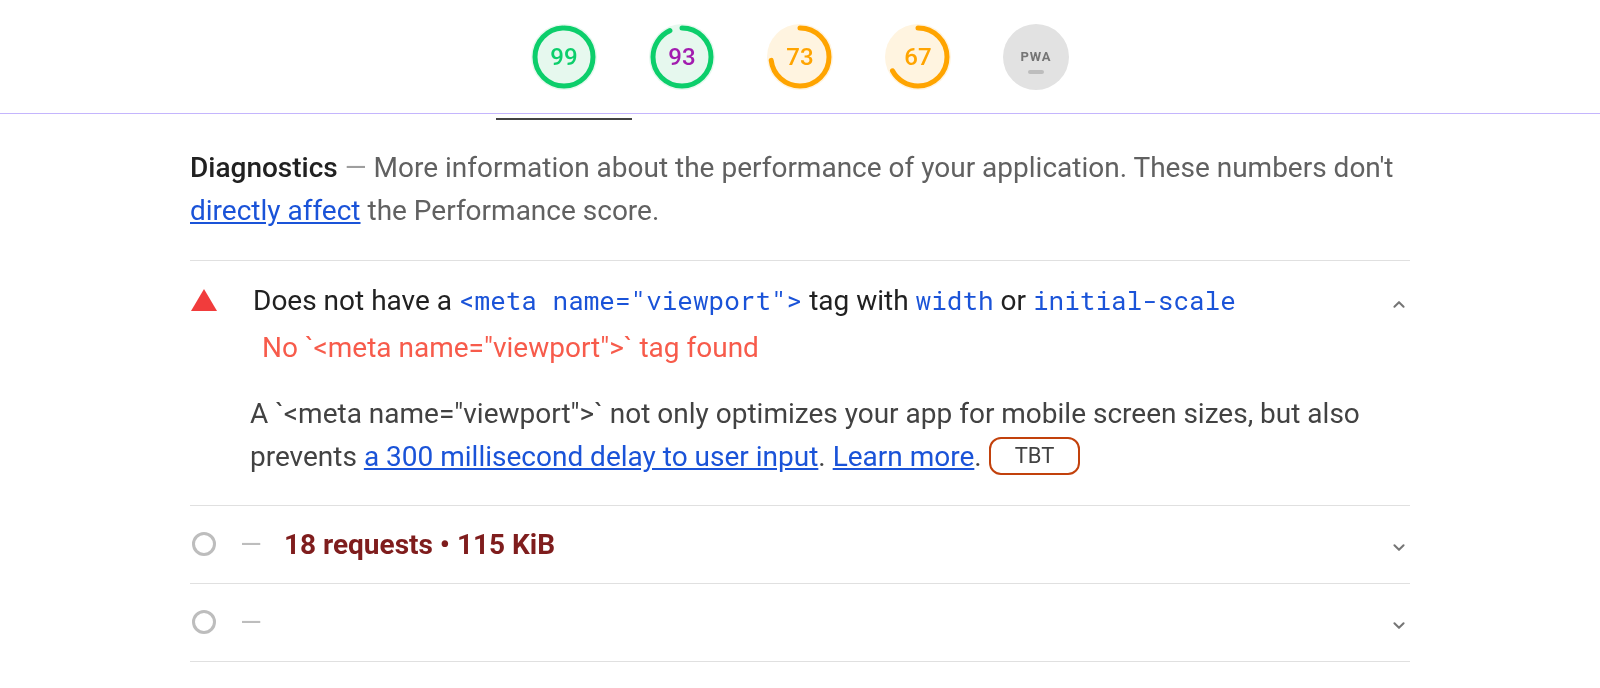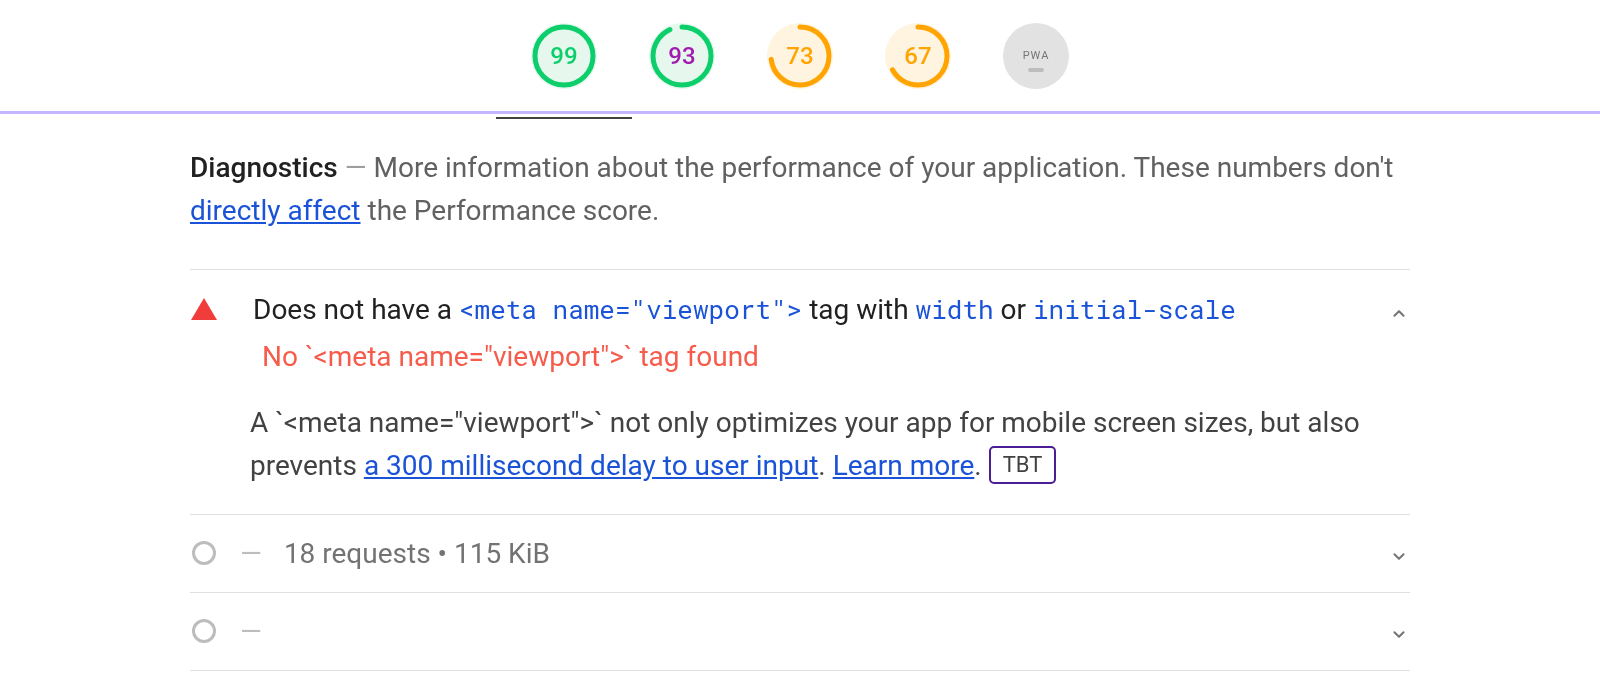--- a/index.html
+++ b/index.html
@@ -9,21 +9,21 @@
     background: #fff;
     font-family: Roboto, "Segoe UI", Arial, sans-serif;
     color: #212121;
     overflow: hidden;
   }
   .topbar {
     display: flex;
     justify-content: center;
     align-items: center;
     height: 114px;
-    border-bottom: 3px solid #c4b5fd;
+    border-bottom: 1px solid #c4b5fd;
     gap: 52px;
   }
   .gauge-wrap {
     display: flex;
     flex-direction: column;
     align-items: center;
     position: relative;
   }
   .gauge {
     width: 66px;
@@ -56,38 +56,38 @@
   }
   .pwa-circle {
     width: 66px; height: 66px;
     border-radius: 50%;
     background: #e2e2e2;
     display: flex; flex-direction: column;
     align-items: center; justify-content: center;
     gap: 6px;
   }
   .pwa-label {
-    font-size: 11px; font-weight: 400;
+    font-size: 13px; font-weight: 700;
     color: #757575; letter-spacing: 1px; margin-top: 9px;
   }
   .pwa-dash {
     width: 16px; height: 4px;
     background: #bdbdbd; border-radius: 2px;
   }
 
   .content {
     width: 1220px;
     margin: 0 auto;
     padding-top: 32px;
   }
   .diag-head {
     font-size: 28px;
     line-height: 1.55;
     color: #616161;
-    padding-bottom: 36px;
+    padding-bottom: 27px;
     border-bottom: 1px solid #e0e0e0;
   }
   .diag-head .title { color:#212121; font-weight:500; }
   .diag-head .dash { color:#9e9e9e; }
   .link { color:#1a53d8; text-decoration: underline; }
 
   .audit {
     border-bottom: 1px solid #e0e0e0;
     position: relative;
   }
@@ -119,43 +119,43 @@
     width: 24px; height: 24px;
     border: 3px solid #bdbdbd;
     border-radius: 50%;
   }
   code.mono {
     font-family: "Roboto Mono", Menlo, Consolas, monospace;
     color: #1a53d8;
     font-size: 26px;
   }
   .audit-title { color:#212121;margin-left:13px; }
-  .audit-sub   { color:#737373; }
+  .audit-sub   { color:#7f1d1d;font-weight:bold; }
   .audit-dash  { color:#bdbdbd; }
   .expanded-body {
     margin-left: 60px;
     padding-bottom: 26px;
   }
   .err-line {
     color: #f75b4b;
     font-size: 28px;
     margin-top: -8px;
     margin-bottom: 28px;
     margin-left: 12px;
   }
   .desc {
     font-size: 28px;
     color: #424242;
     line-height: 1.55;
   }
   .pill {
     display: inline-block;
-    border: 2px solid #4c1d95;
-    border-radius: 5px;
-    padding: 0 12px;
+    border: 2px solid #c2410c;
+    border-radius: 12px;
+    padding: 0 24px;
     font-size: 22px;
     color: #424242;
     vertical-align: 3px;
   }
 </style>
 </head>
 <body>
 
 <div class="topbar">
 

